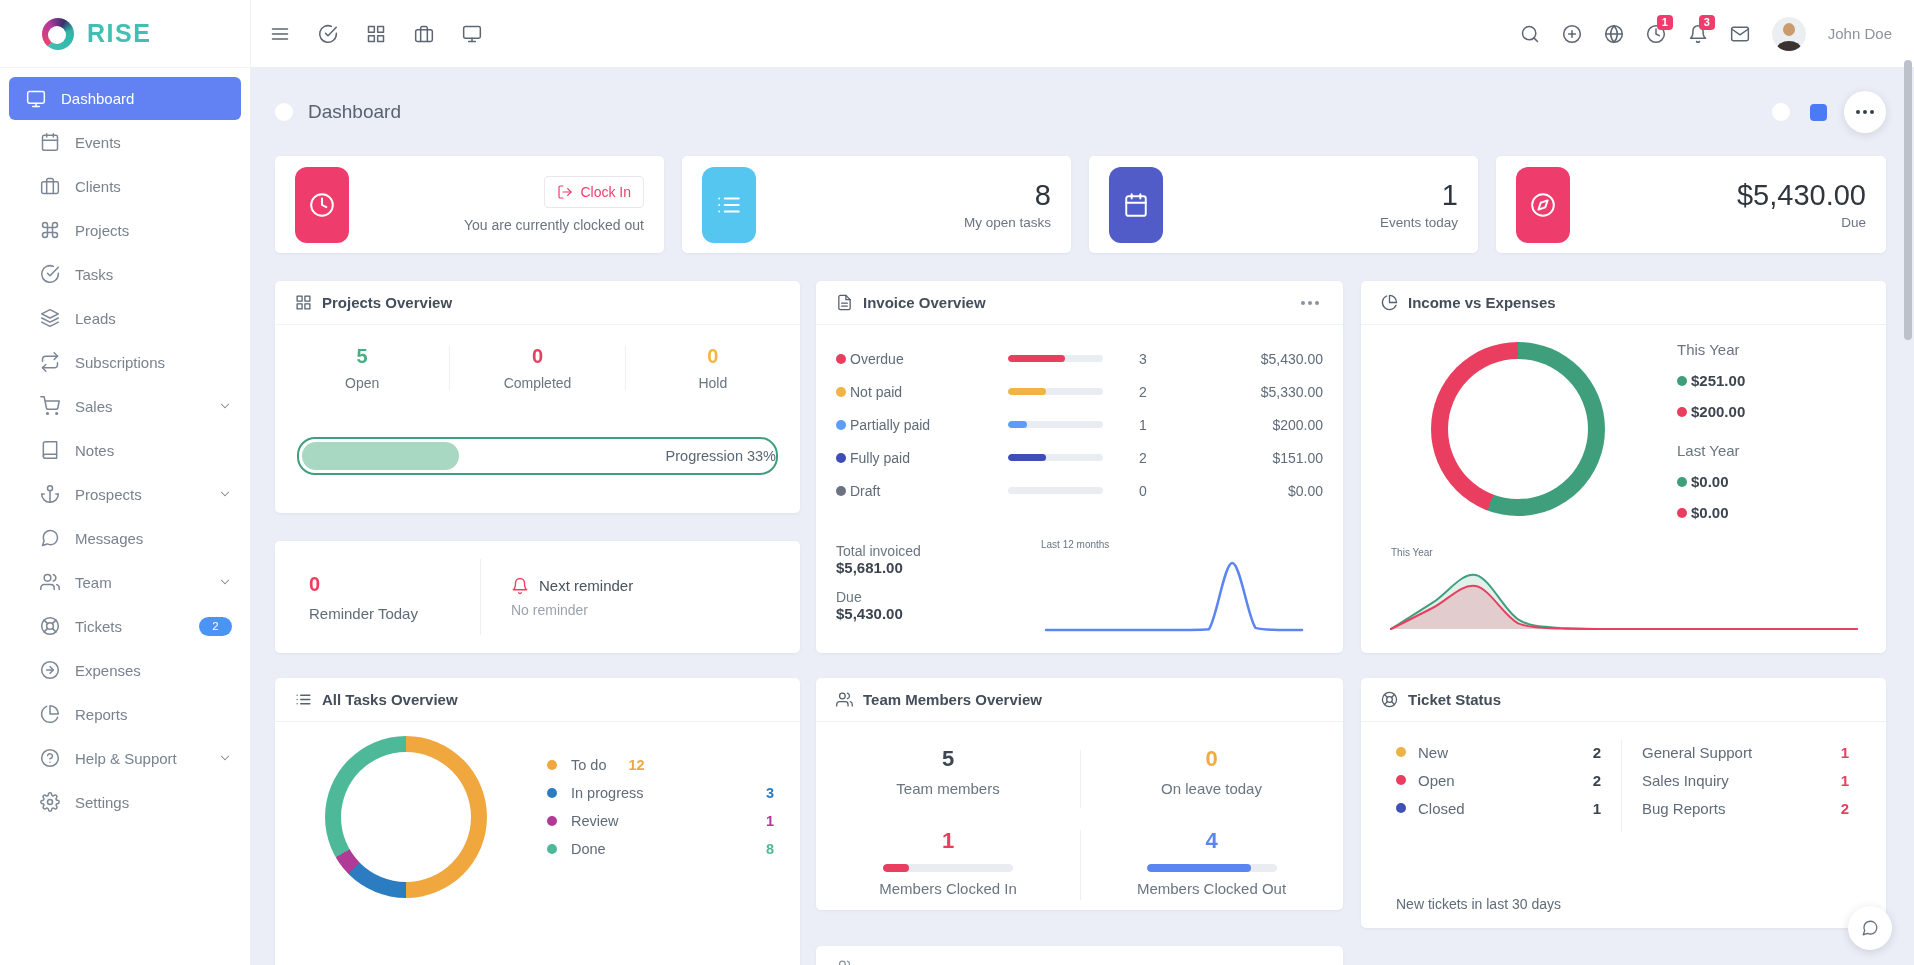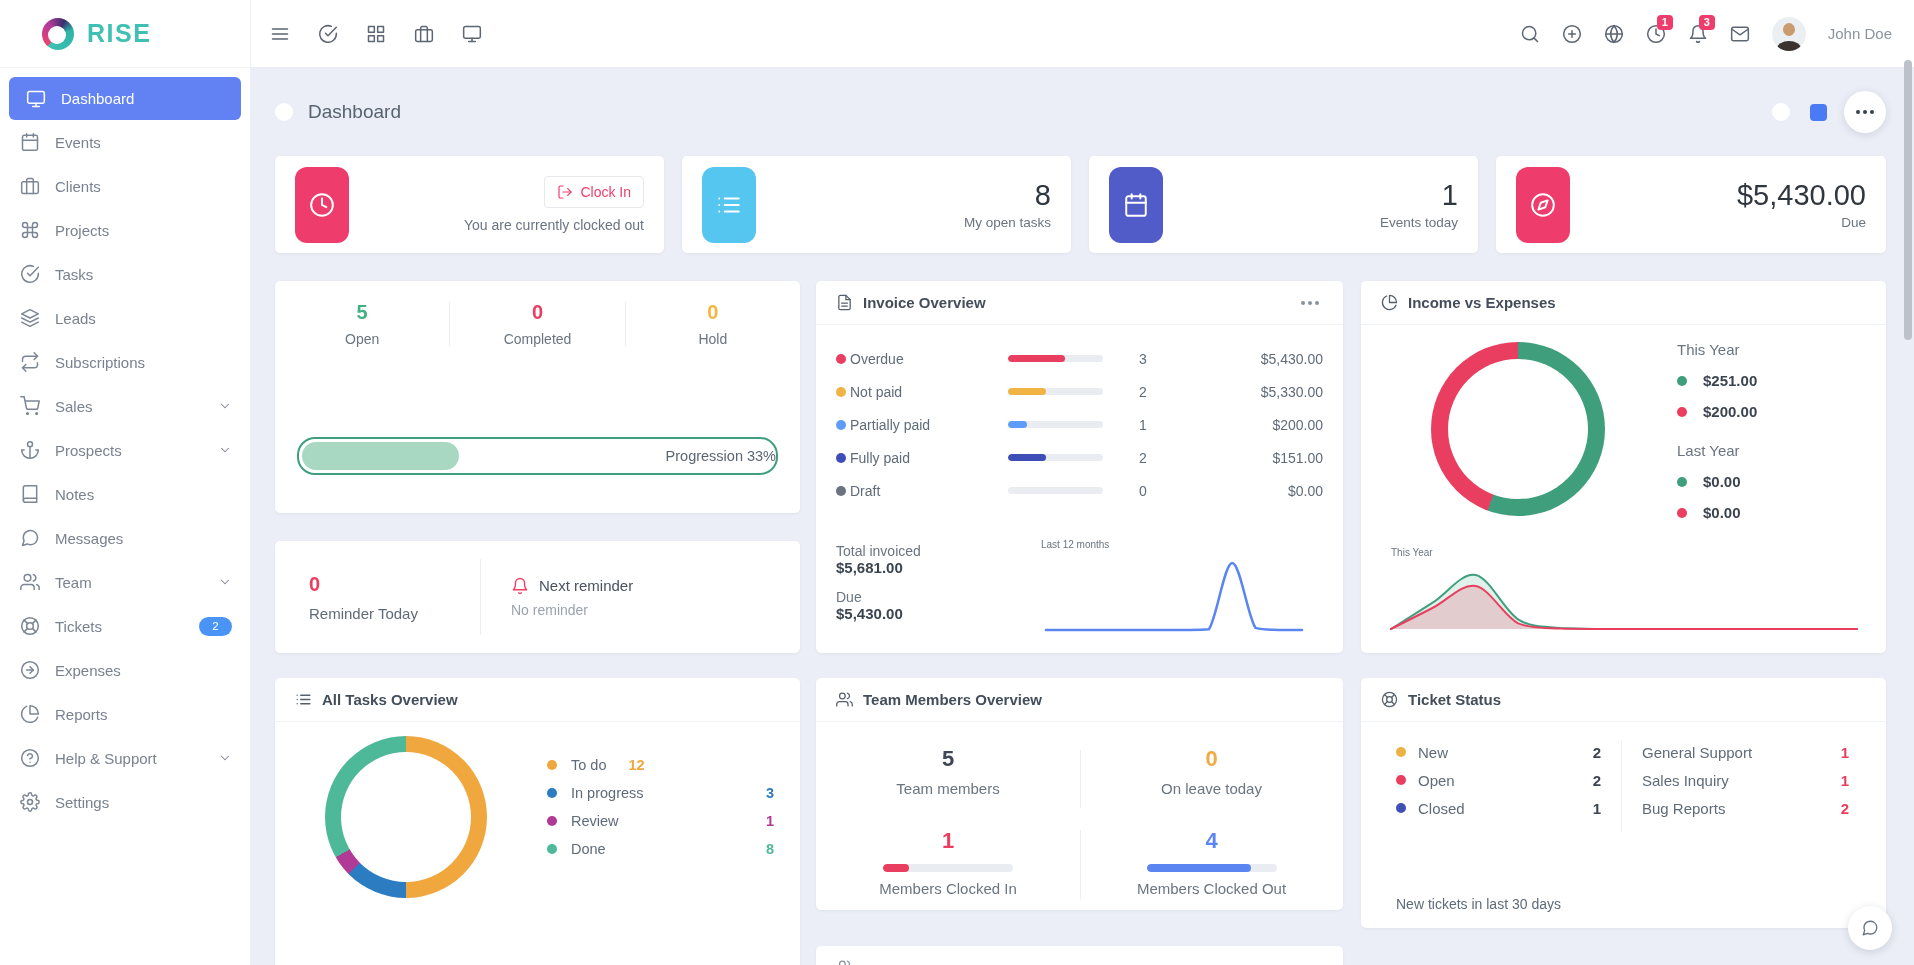--- a/index.html
+++ b/index.html
@@ -11,21 +11,21 @@
   .dot{width:10px;height:10px;border-radius:50%;flex:none}
 
   
   .sidebar{position:absolute;left:0;top:0;width:250px;height:965px;background:#fff;border-right:1px solid #eef0f4;z-index:5}
   .logo-row{height:67px;display:flex;align-items:center;padding-left:42px;gap:13px;border-bottom:1px solid #f1f2f5}
   .logo-mark{width:32px;height:32px;border-radius:50%;position:relative;
     background:conic-gradient(from 220deg,#f0426e,#b03a9b 28%,#3a2f6b 46%,#2fb5a8 60%,#3fc0b3)}
   .logo-mark::after{content:"";position:absolute;inset:7px;border-radius:50%;background:#fff;transform:translate(-1px,1px)}
   .logo-text{font-size:25px;font-weight:700;color:#3fc0b3;letter-spacing:1.5px}
   .nav{padding-top:9px}
-  .nav-item{height:44px;display:flex;align-items:center;gap:15px;padding:0 18px 0 20px;font-size:15px;color:#79828e;cursor:pointer}
+  .nav-item{height:44px;display:flex;align-items:center;gap:15px;padding:0 18px 0 40px;font-size:15px;color:#79828e;cursor:pointer}
   .nav-item .ic{color:#7c8694}
   .nav-item.active{margin:0 9px;padding:0 12px 0 17px;border-radius:6px;background:#6282f3;color:#fff;height:43px}
   .nav-item.active .ic{color:#fff}
   .chev{margin-left:auto;color:#9aa3ae}
   .badge-pill{margin-left:auto;background:#4a94f6;color:#fff;border-radius:10px;min-width:21px;height:19px;
     font-size:11.5px;display:flex;align-items:center;justify-content:center;padding:0 6px}
 
   
   .topbar{position:absolute;left:250px;top:0;right:0;height:67px;background:#fff;display:flex;align-items:center}
   .tb-left{display:flex;gap:28px;padding-left:20px;align-items:center}
@@ -91,21 +91,21 @@
   .inv-tot{position:absolute;left:20px;top:262px;font-size:14px;color:#6a7580}
   .inv-tot b{display:block;font-size:15px;color:#3c454f;}
   .inv-tot .grp2{margin-top:13px}
   .chart-label{position:absolute;font-size:10px;color:#6a7580}
 
   
   .donut{position:absolute;border-radius:50%}
   .hole{position:absolute;border-radius:50%;background:#fff}
   .inc-legend{position:absolute;left:316px;top:60px}
   .leg-title{font-size:15px;color:#6a7580}
-  .leg-row{display:flex;align-items:center;gap:16px;margin-top:14px}
+  .leg-row{display:flex;align-items:center;gap:4px;margin-top:14px}
   .leg-row b{font-size:15px;color:#3c454f}
   .leg-title.mt{margin-top:22px}
 
   
   #panel-reminder{display:flex;align-items:center}
   .rem-left{width:205px;padding-left:34px;box-sizing:border-box}
   .rem-count{font-size:20px;font-weight:700;color:#ee3d5f}
   .rem-label{font-size:15px;color:#5f6b78;margin-top:9px}
   .rem-div{width:1px;background:#edeff3;align-self:stretch;margin:18px 0}
   .rem-right{padding-left:30px}
@@ -363,37 +363,37 @@
       <span>Sales</span>
       <span class="ic s14 chev">
           <svg>
             <use href="#i-chevron-down"></use>
           </svg>
         </span>
     </div>
     <div class="nav-item">
       <span class="ic s20">
           <svg>
+            <use href="#i-book"></use>
+          </svg>
+        </span>
+      <span>Notes</span>
+    </div>
+    <div class="nav-item">
+      <span class="ic s20">
+          <svg>
             <use href="#i-anchor"></use>
           </svg>
         </span>
       <span>Prospects</span>
       <span class="ic s14 chev">
           <svg>
             <use href="#i-chevron-down"></use>
           </svg>
         </span>
-    </div>
-    <div class="nav-item">
-      <span class="ic s20">
-          <svg>
-            <use href="#i-book"></use>
-          </svg>
-        </span>
-      <span>Notes</span>
     </div>
     <div class="nav-item">
       <span class="ic s20">
           <svg>
             <use href="#i-message-circle"></use>
           </svg>
         </span>
       <span>Messages</span>
     </div>
     <div class="nav-item">
@@ -597,20 +597,28 @@
           </svg>
         </span>
     </span>
     <span class="card-right">
       <span class="card-value">$5,430.00</span>
       <span class="card-label">Due</span>
     </span>
   </div>
 
   <div class="panel" style="left:25px;top:214px;width:525px;height:232px">
+    <div class="panel-h">
+      <span class="ic s17">
+          <svg>
+            <use href="#i-grid"></use>
+          </svg>
+        </span>
+      <span>Projects Overview</span>
+    </div>
     <div class="stats-row">
       <div class="stat">
         <div class="stat-v" style="color: rgb(65, 177, 131);">5</div>
         <div class="stat-l">Open</div>
       </div>
       <div class="stat">
         <div class="stat-v" style="color: rgb(233, 62, 95);">0</div>
         <div class="stat-l">Completed</div>
       </div>
       <div class="stat">

